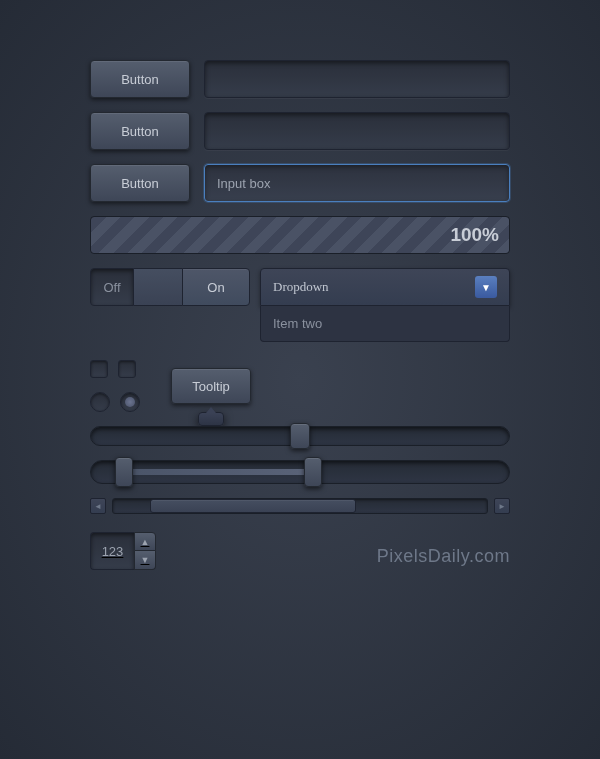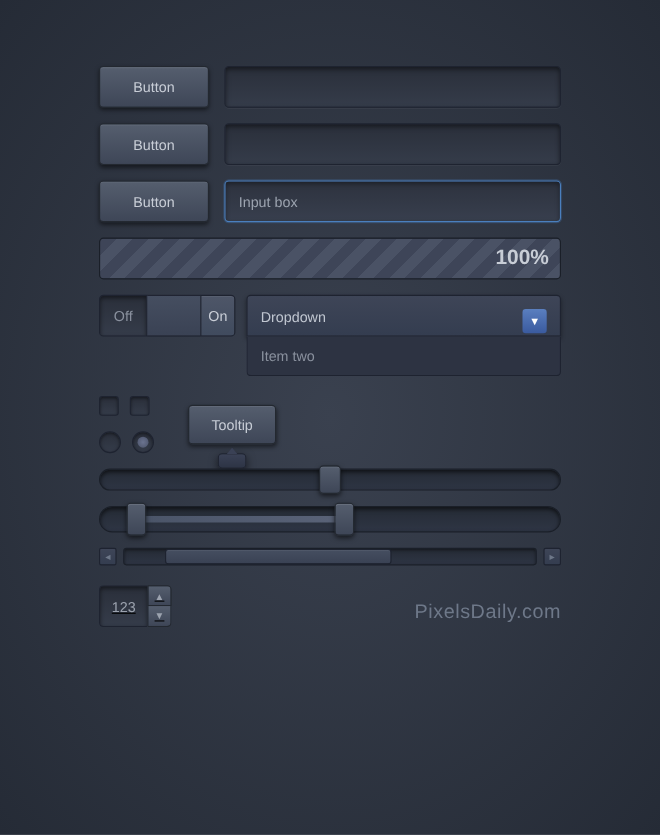--- a/index.html
+++ b/index.html
@@ -160,42 +160,44 @@
       justify-content: center;
       position: relative;
     }
 
     .toggle-btn.right {
       background: linear-gradient(180deg, #4e5668 0%, #404b5e 100%);
       border: 1px solid #1e2330;
       border-radius: 0 4px 4px 0;
       box-shadow: inset 0 1px 0 rgba(255,255,255,0.06);
       color: #c8cdd6;
-      width: 32px;
+      width: 68px;
     }
 
     
     .dropdown-wrapper {
       flex: 1;
       position: relative;
     }
 
     .dropdown-header {
       width: 100%;
       height: 38px;
       background: linear-gradient(180deg, #3e4557 0%, #343d50 100%);
       border: 1px solid #1e2330;
       border-radius: 4px 4px 0 0;
       display: flex;
+      align-items: center;
       justify-content: space-between;
       padding: 12px 12px;
       cursor: pointer;
       color: #c0c6d0;
       font-size: 13px;
       box-shadow: 0 2px 4px rgba(0,0,0,0.4);
+      font-family: Liberation Serif, serif;
     }
 
     .dropdown-arrow {
       width: 22px;
       height: 22px;
       background: linear-gradient(180deg, #5a7fbf 0%, #3a5a9f 100%);
       border-radius: 3px;
       display: flex;
       align-items: center;
       justify-content: center;

